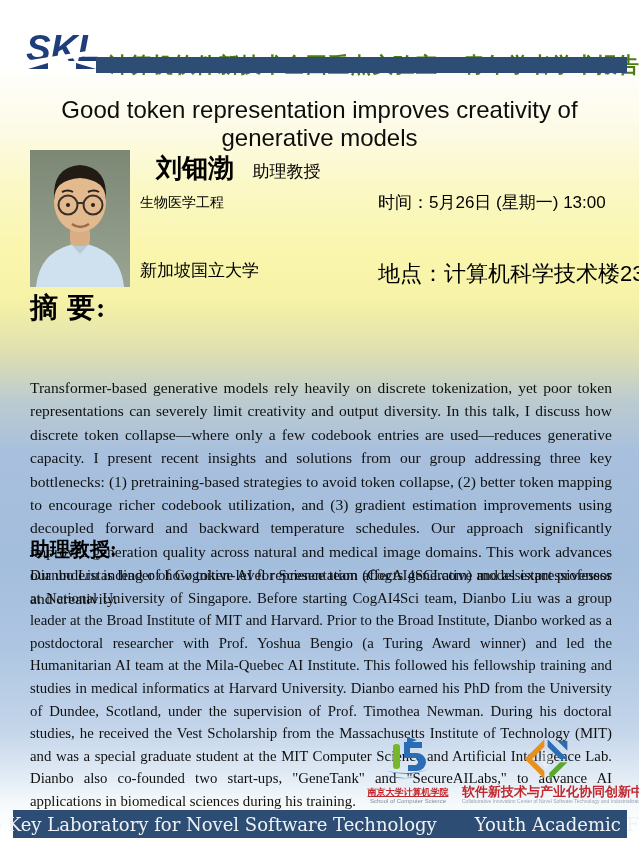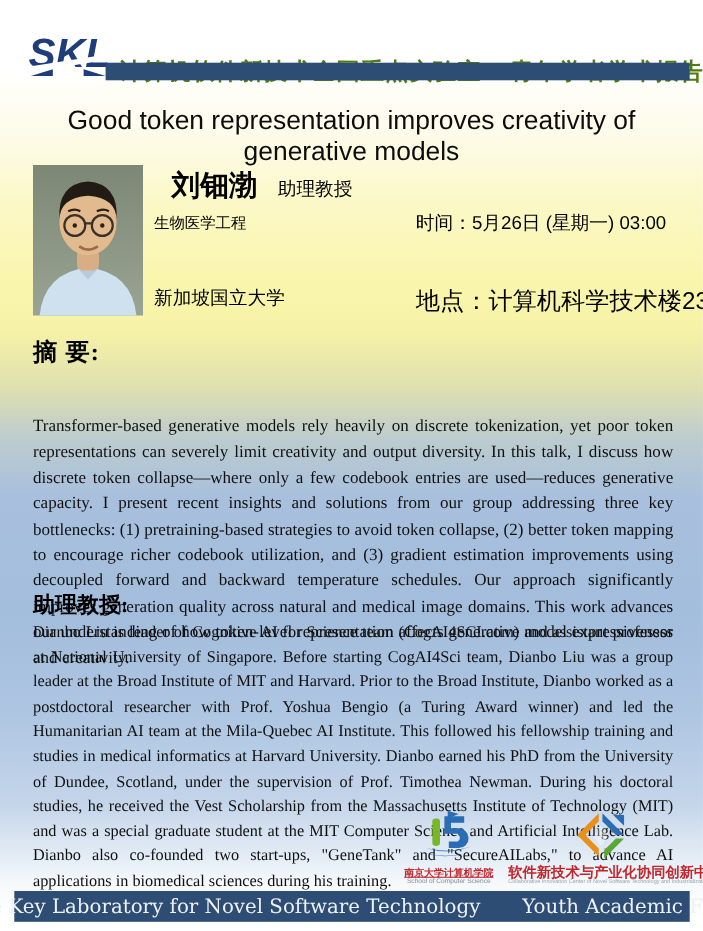--- a/index.html
+++ b/index.html
@@ -29,21 +29,21 @@
                 font-family:"Liberation Serif",serif;}
   .speaker-title{font-size:17px;color:#000;margin-left:14px;}
   .speaker-dept{left:140px;top:194px;font-size:14px;color:#000;text-align:right;}
   .speaker-affil{left:140px;top:259px;font-size:17px;color:#000;}
   .event-time{left:378px;top:191px;font-size:17px;color:#000;white-space:nowrap;}
   .event-loc{left:378px;top:259px;font-size:22px;color:#000;white-space:nowrap;}
 
   
   .sec-heading{left:30px;color:#000;font-weight:bold;
                font-family:"Liberation Serif",serif;}
-  .abstract-heading{top:305px;font-size:22px;letter-spacing:1px;}
+  .abstract-heading{top:289px;font-size:28px;letter-spacing:1px;}
   .abstract-body{left:30px;top:332px;width:582px;font-family:"Liberation Serif",serif;
                  font-size:15.5px;line-height:23.4px;text-align:justify;color:#101010;margin-top:44px;}
   .bio-heading{top:536px;font-size:20px;}
   .bio-body{left:30px;top:564px;width:582px;font-family:"Liberation Serif",serif;
             font-size:14.8px;line-height:22.6px;text-align:justify;color:#101010;}
 
   
   .nju-block{left:358px;top:735px;width:100px;text-align:center;}
   .nju-mark{width:62px;height:48px;}
   .logo-cn{font-size:9px;font-weight:bold;color:#c2272d;line-height:10px;white-space:nowrap;text-decoration:underline;}
@@ -101,21 +101,21 @@
 </svg>
 
 <div class="abs speaker-name-row">
   <span class="speaker-name">刘钿渤</span>
   <span class="speaker-title">助理教授</span>
 </div>
 <div class="abs speaker-dept">生物医学工程</div>
 <div class="abs speaker-affil">新加坡国立大学</div>
 
 <div class="abs event-time">
-  <span>时间：</span><span>5月26日 (星期一) 03:00</span>
+  <span>时间：</span><span>5月26日 (星期一) 13:00</span>
 </div>
 <div class="abs event-loc">
   <span>地点：</span><span>计算机科学技术楼230室</span>
 </div>
 
 <div class="abs sec-heading abstract-heading">摘 要:</div>
 <div class="abs abstract-body">Transformer-based generative models rely heavily on discrete tokenization, yet poor token representations can severely limit creativity and output diversity. In this talk, I discuss how discrete token collapse—where only a few codebook entries are used—reduces generative capacity. I present recent insights and solutions from our group addressing three key bottlenecks: (1) pretraining-based strategies to avoid token collapse, (2) better token mapping to encourage richer codebook utilization, and (3) gradient estimation improvements using decoupled forward and backward temperature schedules. Our approach significantly improves generation quality across natural and medical image domains. This work advances our understanding of how token-level representation affects generative model expressiveness and creativity.</div>
 
 <div class="abs sec-heading bio-heading">助理教授:</div>
 <div class="abs bio-body">Dianbo Liu is leader of Cognitive AI for Science team (CogAI4SCI.com) and assistant professor at National University of Singapore. Before starting CogAI4Sci team, Dianbo Liu was a group leader at the Broad Institute of MIT and Harvard. Prior to the Broad Institute, Dianbo worked as a postdoctoral researcher with Prof. Yoshua Bengio (a Turing Award winner) and led the Humanitarian AI team at the Mila-Quebec AI Institute. This followed his fellowship training and studies in medical informatics at Harvard University. Dianbo earned his PhD from the University of Dundee, Scotland, under the supervision of Prof. Timothea Newman. During his doctoral studies, he received the Vest Scholarship from the Massachusetts Institute of Technology (MIT) and was a special graduate student at the MIT Computer Science and Artificial Intelligence Lab. Dianbo also co-founded two start-ups, "GeneTank" and "SecureAILabs," to advance AI applications in biomedical sciences during his training.</div>

